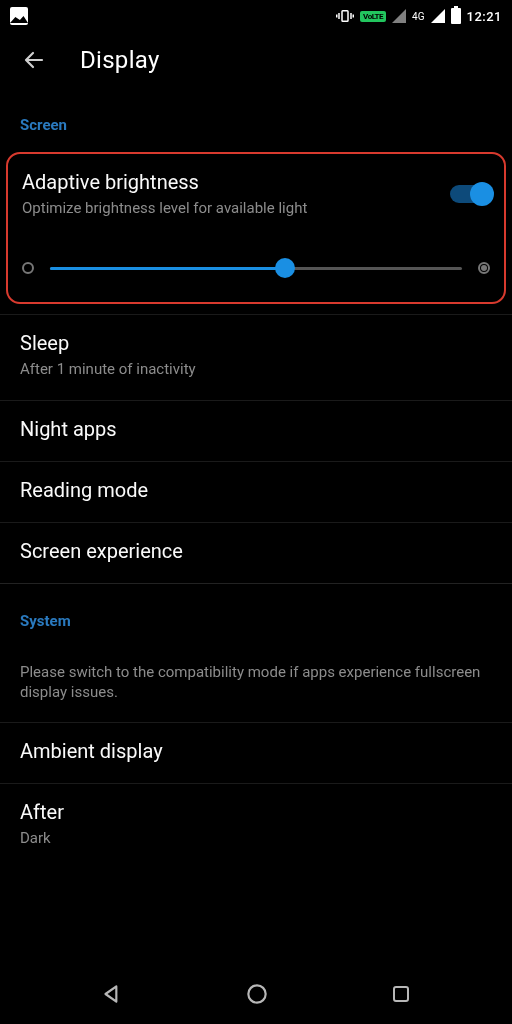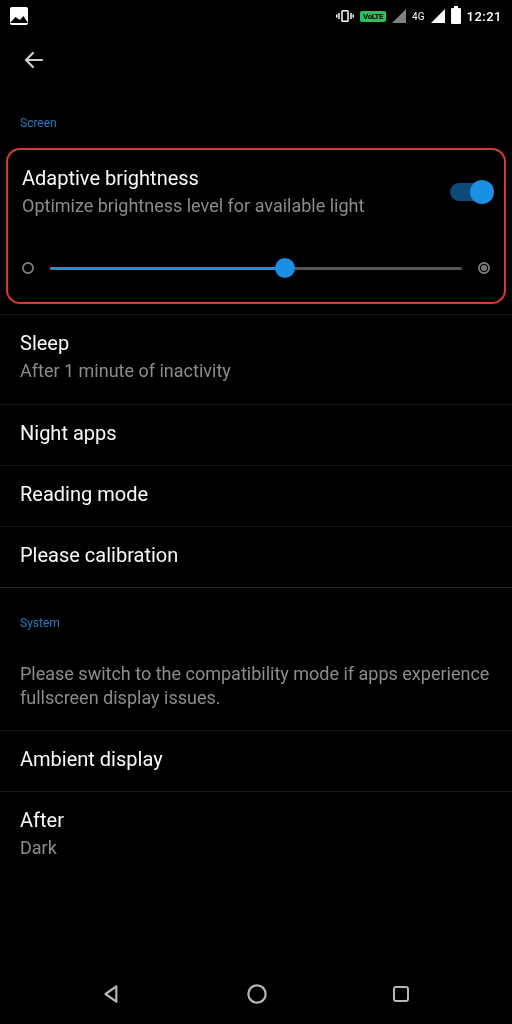--- a/index.html
+++ b/index.html
@@ -87,23 +87,23 @@
   .app-title {
     font-size: 24px;
     font-weight: 400;
     margin-left: 32px;
     letter-spacing: .3px;
   }
 
   .content { padding: 0; }
   .section-label {
     color: #2a7abf;
-    font-size: 12px;
+    font-size: 15px;
     padding: 28px 20px 12px;
-    font-weight: 400;
+    font-weight: 700;
   }
 
   .highlight-box {
     border: 2px solid #d83a2e;
     border-radius: 14px;
     margin: 6px 6px 0;
     padding: 16px 14px 28px;
     position: relative;
   }
 
@@ -111,21 +111,21 @@
     padding: 16px 20px 20px;
     border-bottom: 1px solid #1a1a1a;
   }
   .row.no-border { border-bottom: none; }
   .row-title {
     font-size: 20px;
     font-weight: 400;
     color: #fafafa;
   }
   .row-sub {
-    font-size: 18px;
+    font-size: 15px;
     color: #8c8c8c;
     margin-top: 4px;
     line-height: 1.35;
   }
   .row-flex {
     display: flex;
     align-items: center;
     justify-content: space-between;
   }
 
@@ -231,20 +231,21 @@
   </div>
 </div>
 
 <div class="app-bar">
   <div class="back-arrow">
     <svg width="24" height="24" viewBox="0 0 24 24" fill="none" stroke="#cfcfcf" stroke-width="2.2" stroke-linecap="round" stroke-linejoin="round">
       <line x1="20" y1="12" x2="5" y2="12"></line>
       <polyline points="11,5 4,12 11,19"></polyline>
     </svg>
   </div>
+  <div class="app-title">Display</div>
 </div>
 
 <div class="content">
 
   <div class="section-label">Screen</div>
 
   <div class="highlight-box">
     <div class="row-flex">
       <div>
         <div class="row-title">Adaptive brightness</div>
@@ -273,21 +274,21 @@
 
   <div class="row">
     <div class="row-title">Night apps</div>
   </div>
 
   <div class="row">
     <div class="row-title">Reading mode</div>
   </div>
 
   <div class="row no-border">
-    <div class="row-title">Please calibration</div>
+    <div class="row-title">Screen experience</div>
   </div>
 
   <div class="thick-divider"></div>
 
   <div class="section-label">System</div>
 
   <div class="row">
     <div class="row-sub">Please switch to the compatibility mode if apps experience fullscreen display issues.</div>
   </div>
 

